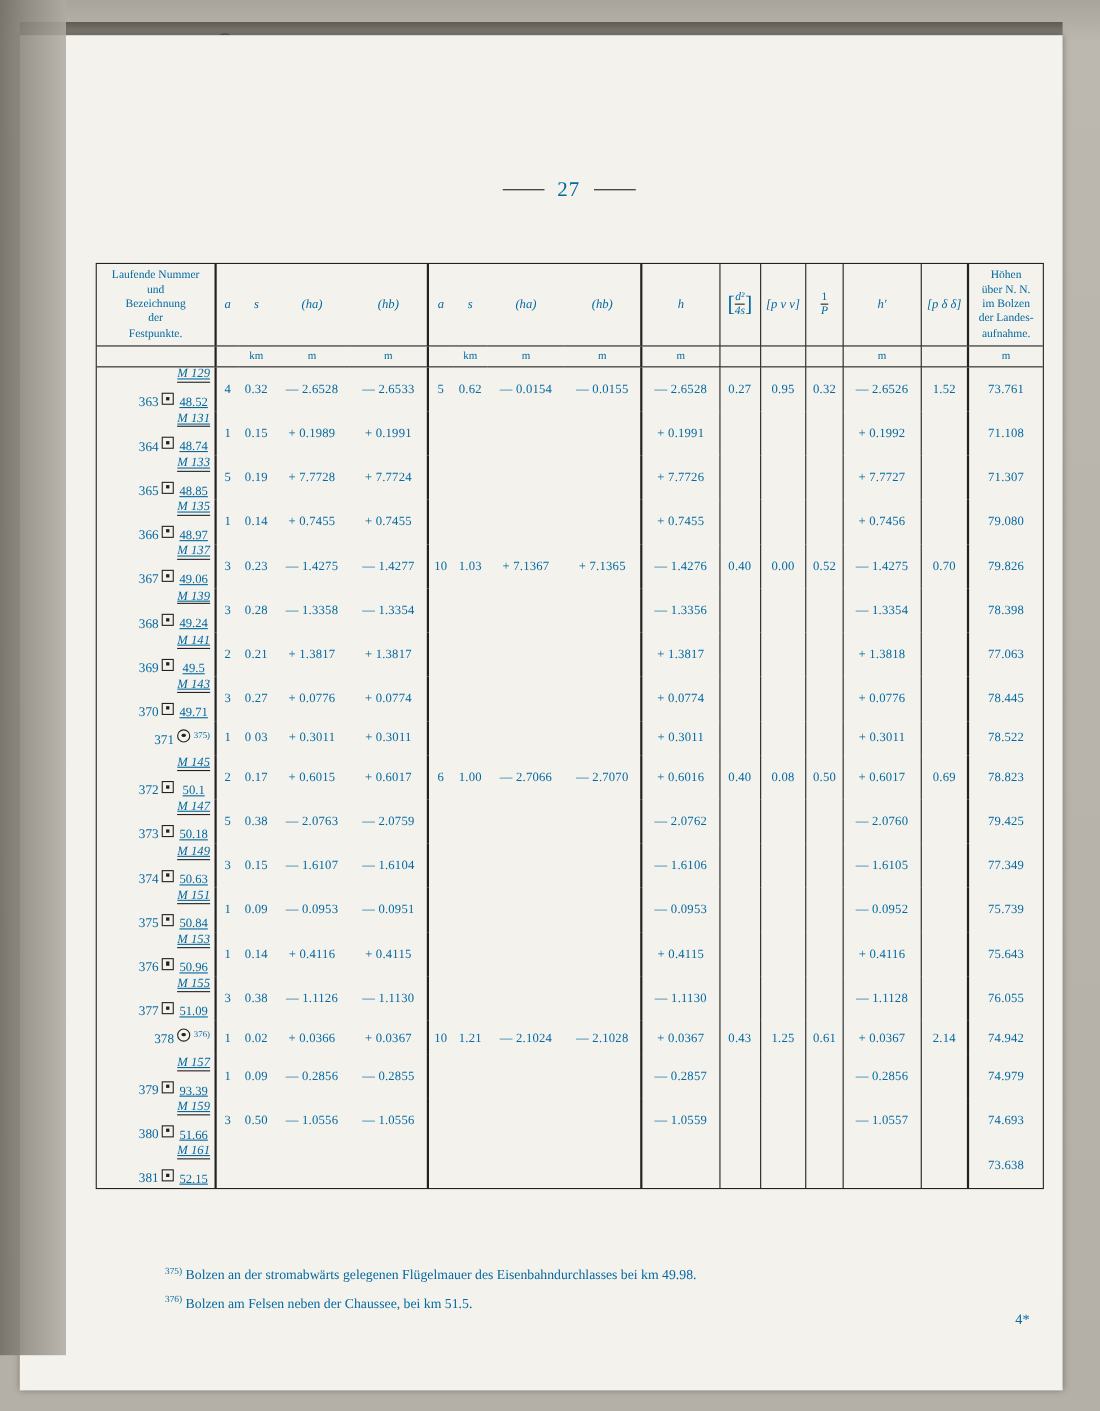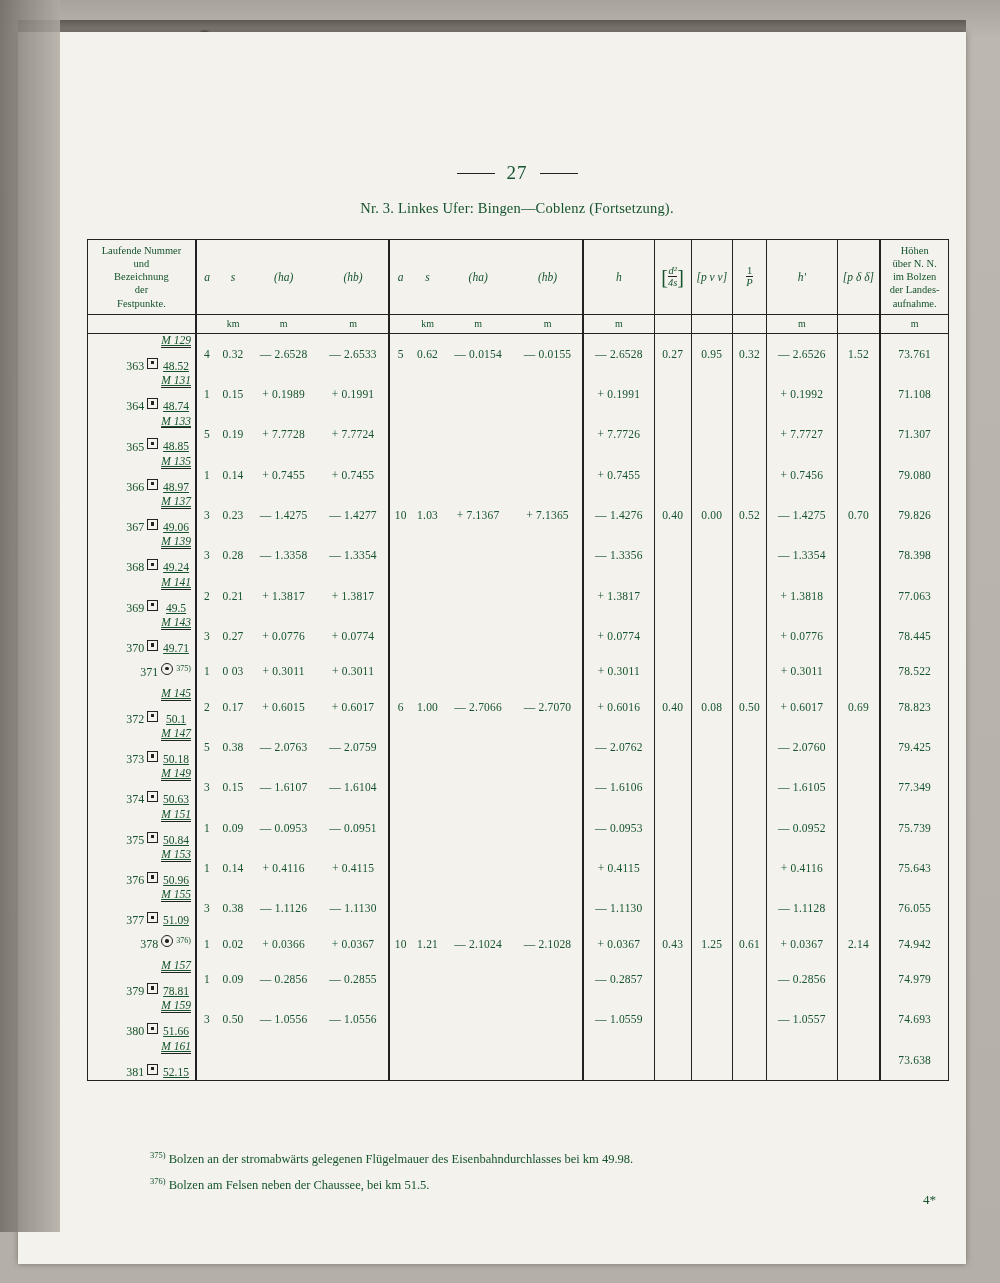--- a/index.html
+++ b/index.html
@@ -32,21 +32,21 @@
     opacity:.9;
   }
   #speck1,#speck2,#speck3{position:absolute;background:#4a463f;border-radius:50%;opacity:.55;}
   #speck1{left:200px;top:30px;width:9px;height:5px;}
   #speck2{left:322px;top:36px;width:5px;height:4px;}
   #speck3{left:860px;top:40px;width:6px;height:4px;}
 
   
   #content{
     position:absolute;left:60px;top:70px;width:878px;height:1130px;
-    color:#14532d;
+    color:#0369a1;
   }
   .pagenum{
     text-align:center;font-size:19px;letter-spacing:1px;margin-top:60px;
   }
   .pagenum .rule{display:inline-block;width:38px;border-top:1.6px solid #222;vertical-align:5px;margin:0 12px;}
   .caption{
     text-align:center;font-size:14.5px;margin-top:16px;letter-spacing:.2px;
   }
   
   #tablebox{
@@ -93,21 +93,20 @@
   <div id="speck2"></div>
   <div id="speck3"></div>
 
   <div id="page">
     <div id="content">
 
       <div class="pagenum">
         <span class="rule"></span><span>27</span><span class="rule"></span>
       </div>
 
-      <div class="caption">Nr. 3.   Linkes Ufer:  Bingen—Coblenz (Fortsetzung).</div>
 
       <div id="tablebox">
         <table>
           <thead>
             <tr>
               <td class="vline2 hdrlabel" style="width:118px">
                 <div>Laufende Nummer</div>
                 <div>und</div>
                 <div>Bezeichnung</div>
                 <div>der</div>
@@ -441,21 +440,21 @@
                 <td class="num vline2">— 2.1028</td>
                 <td class="num vline">+ 0.0367</td>
                 <td class="num vline">0.43</td>
                 <td class="num vline">1.25</td>
                 <td class="num vline">0.61</td>
                 <td class="num vline">+ 0.0367</td>
                 <td class="num vline2">2.14</td>
                 <td class="num">74.942</td>
               </tr>
               <tr class="lrow">
-                <td class="nr vline2"><span>379</span><span class="sq"></span><span class="mfrac"><span class="t">M 157</span><span class="b">78.81</span></span></td>
+                <td class="nr vline2"><span>379</span><span class="sq"></span><span class="mfrac"><span class="t">M 157</span><span class="b">93.39</span></span></td>
                 <td class="num">1</td>
                 <td class="num">0.09</td>
                 <td class="num">— 0.2856</td>
                 <td class="num vline2">— 0.2855</td>
                 <td class="num"></td>
                 <td class="num"></td>
                 <td class="num"></td>
                 <td class="num vline2"></td>
                 <td class="num vline">— 0.2857</td>
                 <td class="num vline"></td>

